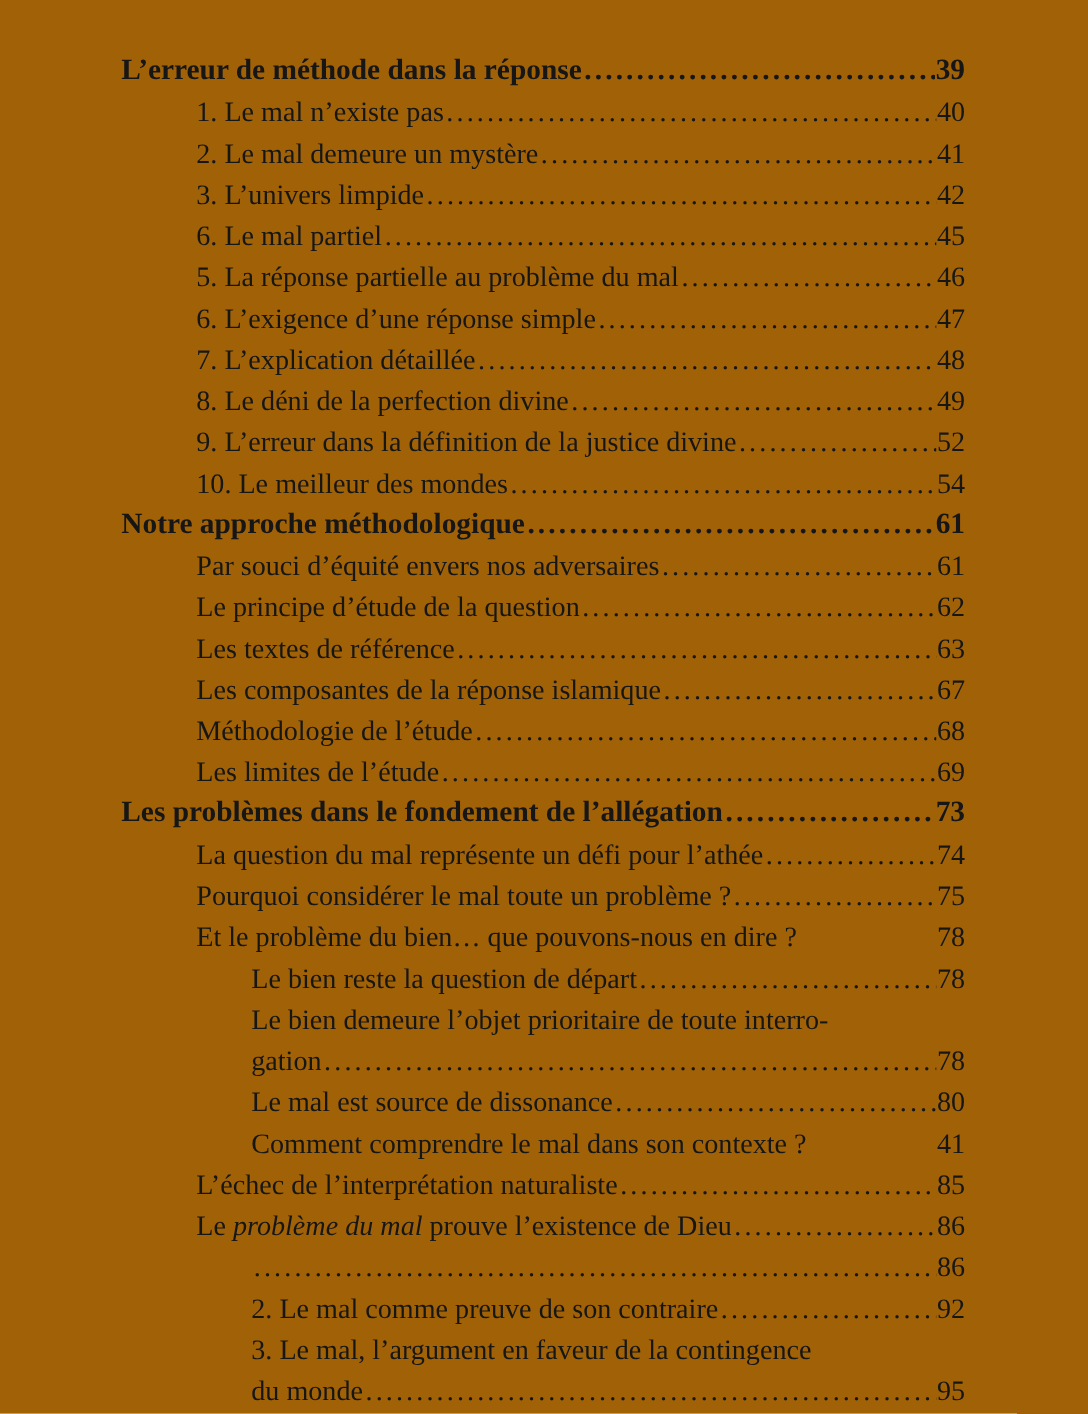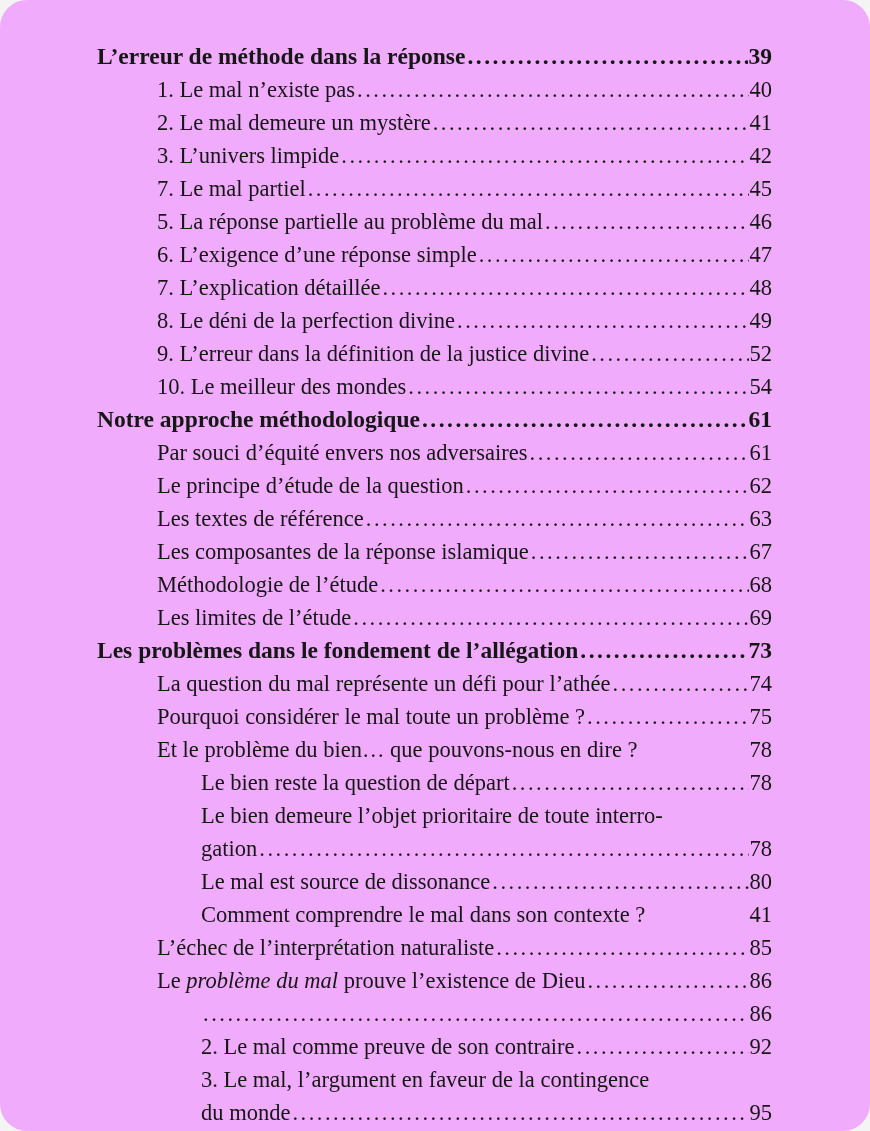--- a/index.html
+++ b/index.html
@@ -4,27 +4,26 @@
 <style>
   html, body {
     margin: 0;
     padding: 0;
     background: #f4f4f4;
   }
   .page {
     position: relative;
     width: 870px;
     height: 1131px;
-    background: #f0abfc;
+    background: #a16207;
     color: #161616;
     font-family: "Liberation Serif", "DejaVu Serif", serif;
     overflow: hidden;
     box-sizing: border-box;
     padding: 40px 98px 0 97px;
-    border-radius: 27px;
   }
   .toc {
     width: 100%;
   }
   .row {
     display: flex;
     align-items: baseline;
     line-height: 33px;
     font-size: 22.5px;
     white-space: nowrap;
@@ -73,21 +72,21 @@
         <span class="entry-text"><span>2. Le mal demeure un mystère</span></span>
         <span class="dots on"></span>
         <span class="page-num">41</span>
       </div>
       <div class="row lvl2">
         <span class="entry-text"><span>3. L’univers limpide</span></span>
         <span class="dots on"></span>
         <span class="page-num">42</span>
       </div>
       <div class="row lvl2">
-        <span class="entry-text"><span>7. Le mal partiel</span></span>
+        <span class="entry-text"><span>6. Le mal partiel</span></span>
         <span class="dots on"></span>
         <span class="page-num">45</span>
       </div>
       <div class="row lvl2">
         <span class="entry-text"><span>5. La réponse partielle au problème du mal</span></span>
         <span class="dots on"></span>
         <span class="page-num">46</span>
       </div>
       <div class="row lvl2">
         <span class="entry-text"><span>6. L’exigence d’une réponse simple</span></span>

